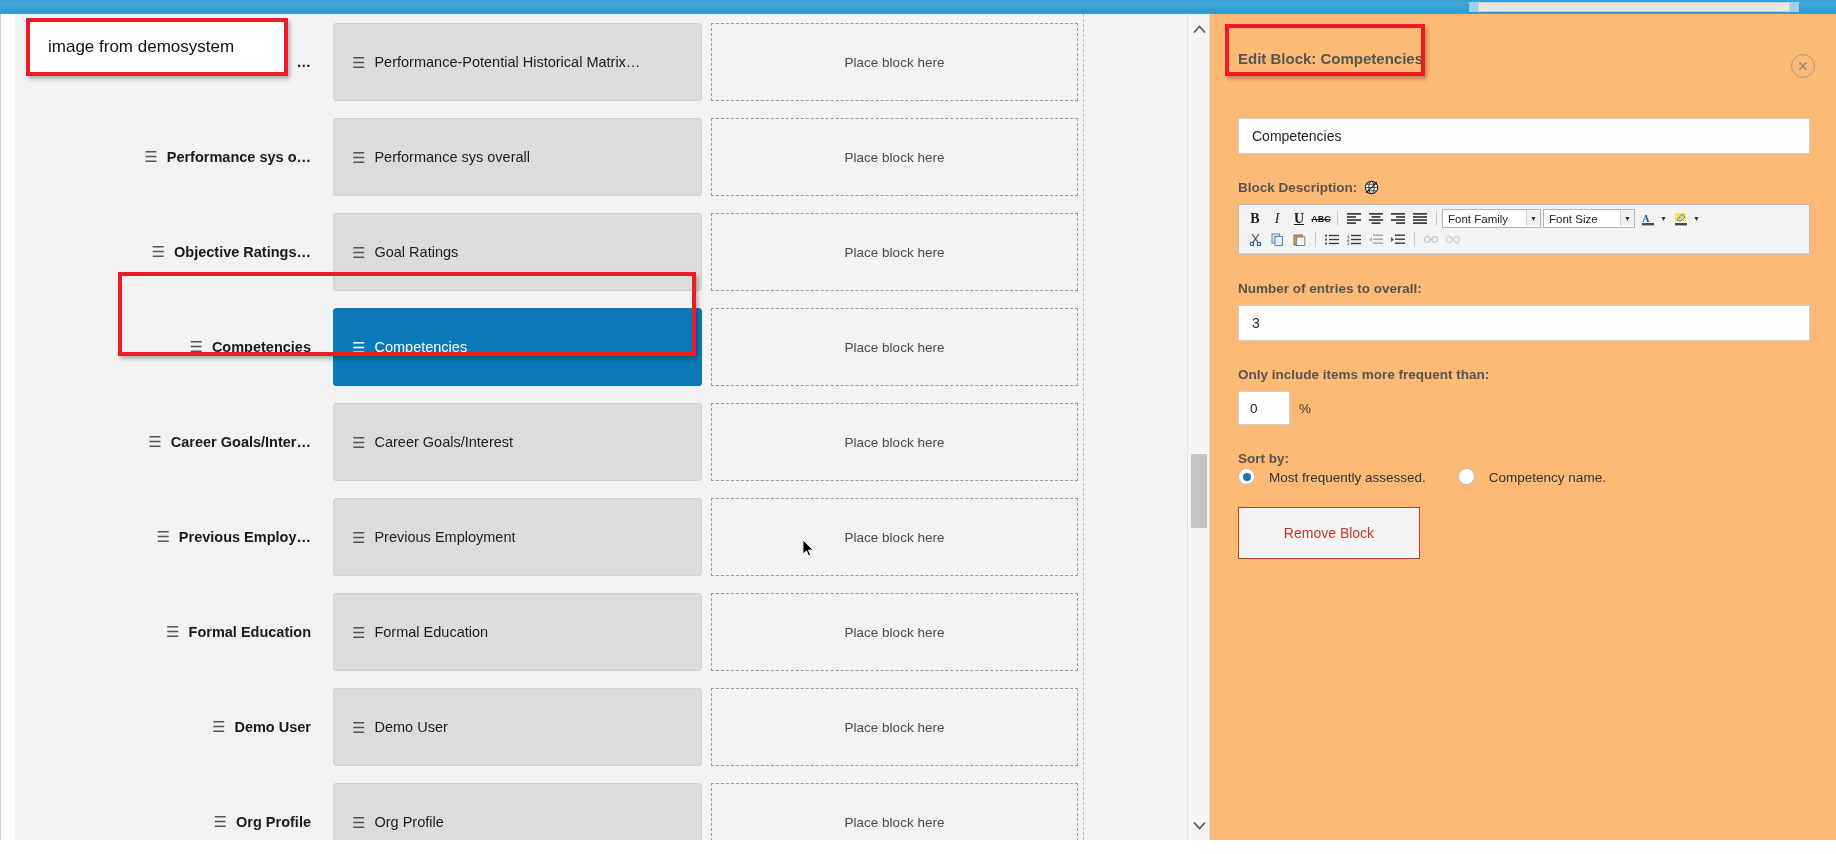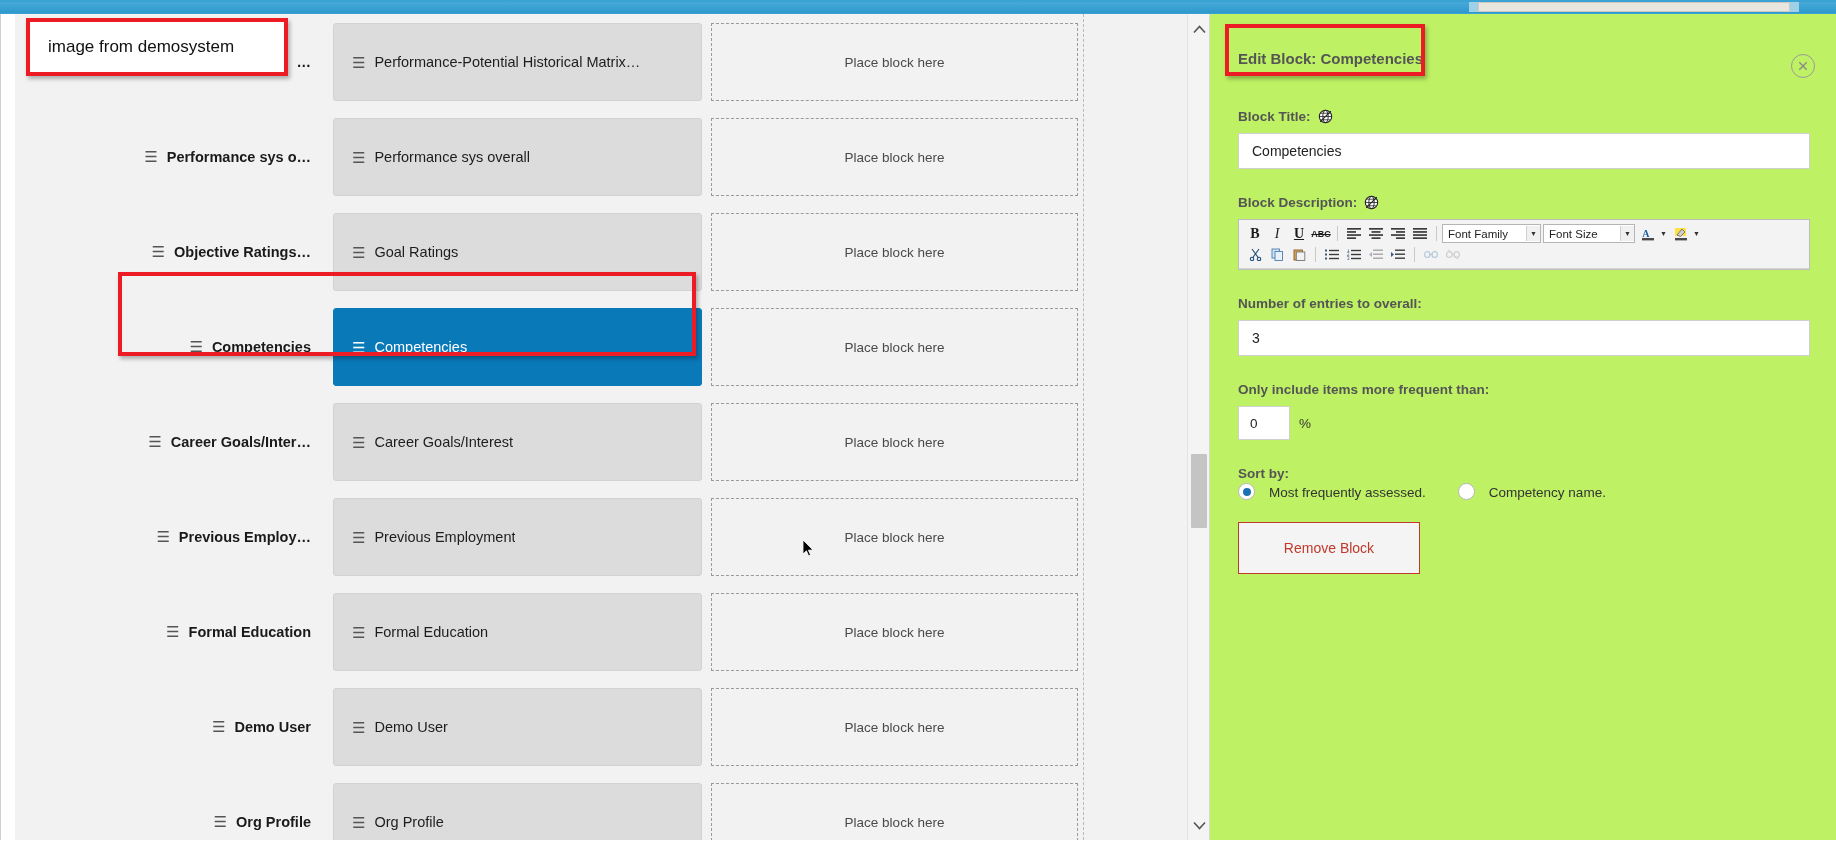--- a/index.html
+++ b/index.html
@@ -53,21 +53,21 @@
   
   #vscroll{position:absolute;left:1186px;top:0;width:22px;height:826px;background:#f4f4f4;
            border-left:1px solid #e3e3e3;}
   #vscroll .arrow{position:absolute;left:0;width:22px;height:22px;display:flex;
                   align-items:center;justify-content:center;color:#555;font-size:11px;}
   #vscroll .up{top:4px;}
   #vscroll .down{bottom:4px;}
   #vthumb{position:absolute;left:3px;top:440px;width:16px;height:74px;background:#c4c4c4;border-radius:1px;}
 
   
-  #panel{position:absolute;left:1208px;top:0;width:628px;height:826px;background:#bef264;
+  #panel{position:absolute;left:1208px;top:0;width:628px;height:826px;background:#fdba74;
          border-left:1px solid #d8d8d8;box-sizing:border-box;overflow:hidden;}
   #panel-close{position:absolute;right:22px;top:40px;width:22px;height:22px;
                border:1.4px solid #9a9a9a;border-radius:50%;color:#8a8a8a;font-size:14px;
                display:flex;align-items:center;justify-content:center;line-height:1;}
   .panel-title{position:absolute;left:28px;top:36px;font-weight:bold;font-size:15px;color:#555;}
 
   .fld-label{font-weight:bold;font-size:13.5px;color:#555;display:flex;align-items:center;gap:7px;}
   .globe{display:inline-block;width:15px;height:15px;}
   .globe svg{display:block;}
 
@@ -296,31 +296,20 @@
   <div id="panel">
     <div class="panel-title">Edit Block: Competencies</div>
     <div id="panel-close">
       <svg width="16" height="16" viewBox="0 0 16 16">
           <path d="M4.3 4.3L11.7 11.7M11.7 4.3L4.3 11.7" stroke="#8a8a8a" stroke-width="1.4" fill="none"></path>
         </svg>
     </div>
 
     <div id="panel-body">
 
-      <div class="fld-label">
-        <span>Block Title:</span>
-        <span class="globe">
-          <svg width="15" height="15" viewBox="0 0 15 15">
-            <circle cx="7.5" cy="7.5" r="6.2" fill="#fff" stroke="#222" stroke-width="1.1"></circle>
-            <ellipse cx="7.5" cy="7.5" rx="2.7" ry="6.2" fill="none" stroke="#222" stroke-width=".9"></ellipse>
-            <path d="M1.3 7.5H13.7M2.6 4.2H12.4M2.6 10.8H12.4" stroke="#222" stroke-width=".8" fill="none"></path>
-            <path d="M2.2 12.8L12.8 2.2" stroke="#222" stroke-width="1.1"></path>
-          </svg>
-        </span>
-      </div>
       <div class="txtinput" style="margin-top:9px;">
         <span>Competencies</span>
       </div>
 
       <div class="spacer-26"></div>
 
       <div class="fld-label">
         <span>Block Description:</span>
         <span class="globe">
           <svg width="15" height="15" viewBox="0 0 15 15">

